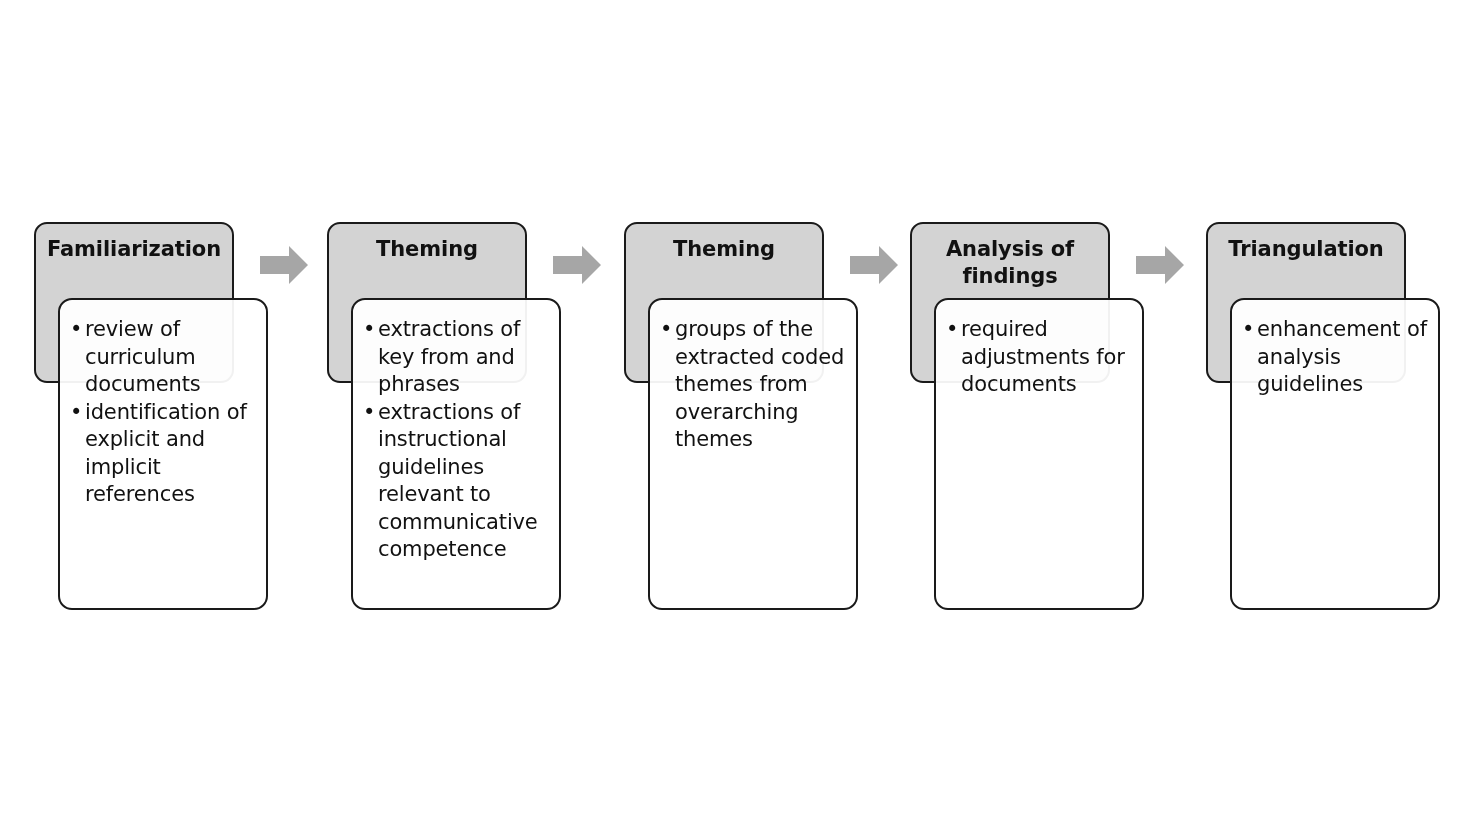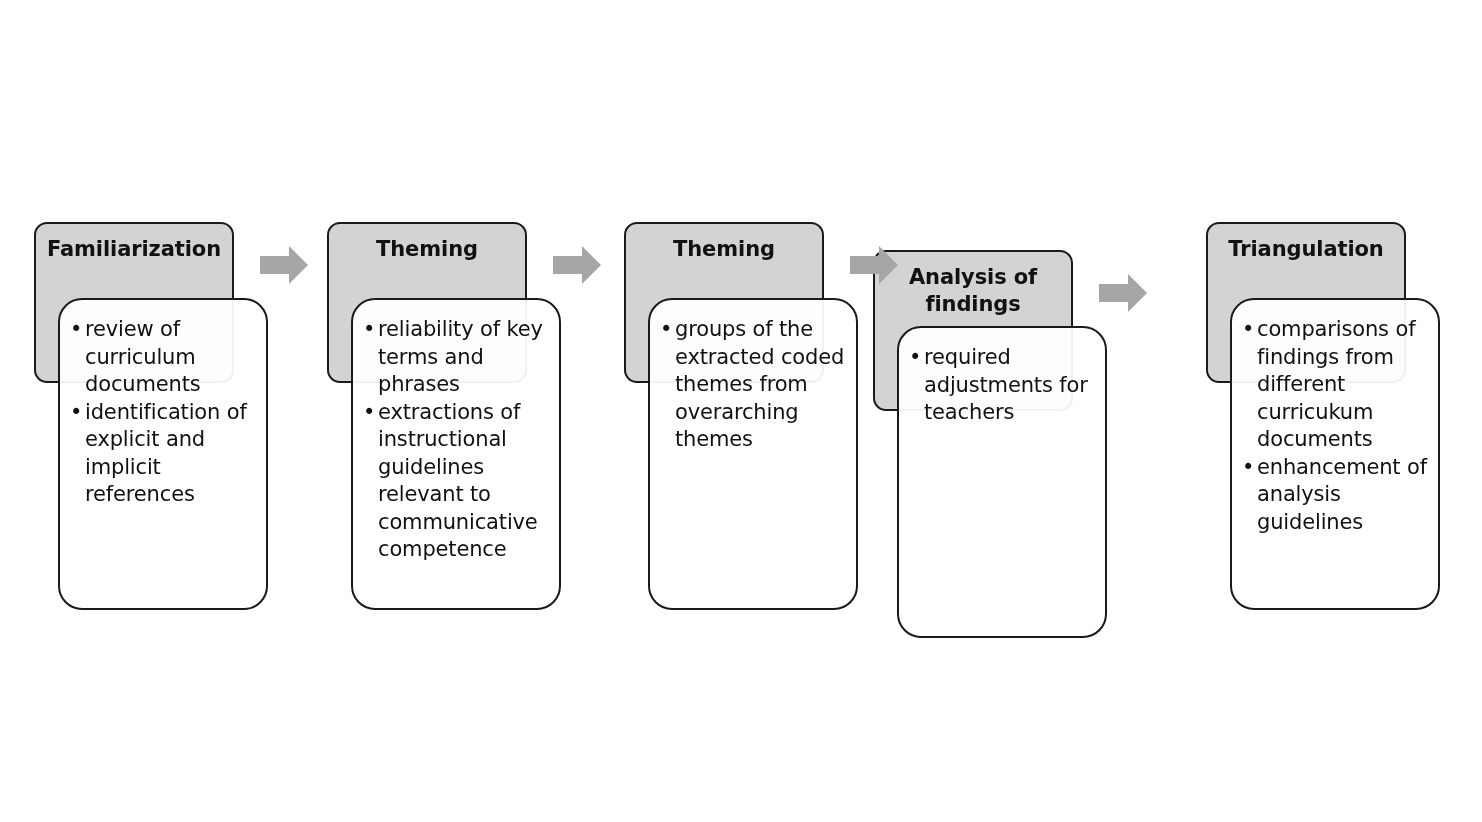--- a/index.html
+++ b/index.html
@@ -60,21 +60,21 @@
   
   .stage-body {
     position: absolute;
     left: 24px;
     top: 76px;
     width: 210px;
     height: 312px;
     box-sizing: border-box;
     background: rgba(255, 255, 255, 0.94);
     border: 2px solid #1a1a1a;
-    border-radius: 24px;
+    border-radius: 14px;
     z-index: 2;
   }
 
   .bullet-list {
     margin: 0;
     padding: 16px 10px 0 10px;
     list-style: none;
   }
 
   .bullet-item {
@@ -128,21 +128,21 @@
           <path d="M0 10 L29 10 L29 0 L48 19 L29 38 L29 28 L0 28 Z" fill="#a6a6a6"></path>
         </svg>
       </div>
     </div>
     <div class="stage" style="left: 327px;">
       <div class="stage-header">
         <div class="stage-title">Theming</div>
       </div>
       <div class="stage-body">
         <ul class="bullet-list">
-          <li class="bullet-item">reliability of key terms and phrases</li>
+          <li class="bullet-item">extractions of key from and phrases</li>
           <li class="bullet-item">extractions of instructional guidelines relevant to communicative competence</li>
         </ul>
       </div>
       <div class="arrow">
         <svg width="48" height="38" viewBox="0 0 48 38">
           <path d="M0 10 L29 10 L29 0 L48 19 L29 38 L29 28 L0 28 Z" fill="#a6a6a6"></path>
         </svg>
       </div>
     </div>
     <div class="stage" style="left: 624px;">
@@ -153,39 +153,38 @@
         <ul class="bullet-list">
           <li class="bullet-item">groups of the extracted coded themes from overarching themes</li>
         </ul>
       </div>
       <div class="arrow">
         <svg width="48" height="38" viewBox="0 0 48 38">
           <path d="M0 10 L29 10 L29 0 L48 19 L29 38 L29 28 L0 28 Z" fill="#a6a6a6"></path>
         </svg>
       </div>
     </div>
-    <div class="stage" style="left: 873px; margin-top: 28px;">
+    <div class="stage" style="left: 910px;">
       <div class="stage-header">
         <div class="stage-title">Analysis of findings</div>
       </div>
       <div class="stage-body">
         <ul class="bullet-list">
-          <li class="bullet-item">required adjustments for teachers</li>
+          <li class="bullet-item">required adjustments for documents</li>
         </ul>
       </div>
       <div class="arrow">
         <svg width="48" height="38" viewBox="0 0 48 38">
           <path d="M0 10 L29 10 L29 0 L48 19 L29 38 L29 28 L0 28 Z" fill="#a6a6a6"></path>
         </svg>
       </div>
     </div>
     <div class="stage" style="left: 1206px;">
       <div class="stage-header">
         <div class="stage-title">Triangulation</div>
       </div>
       <div class="stage-body">
         <ul class="bullet-list">
-          <li class="bullet-item">comparisons of findings from different curricukum documents</li>
           <li class="bullet-item">enhancement of analysis guidelines</li>
         </ul>
       </div>
     </div>
   </div>
 
 </body></html>

